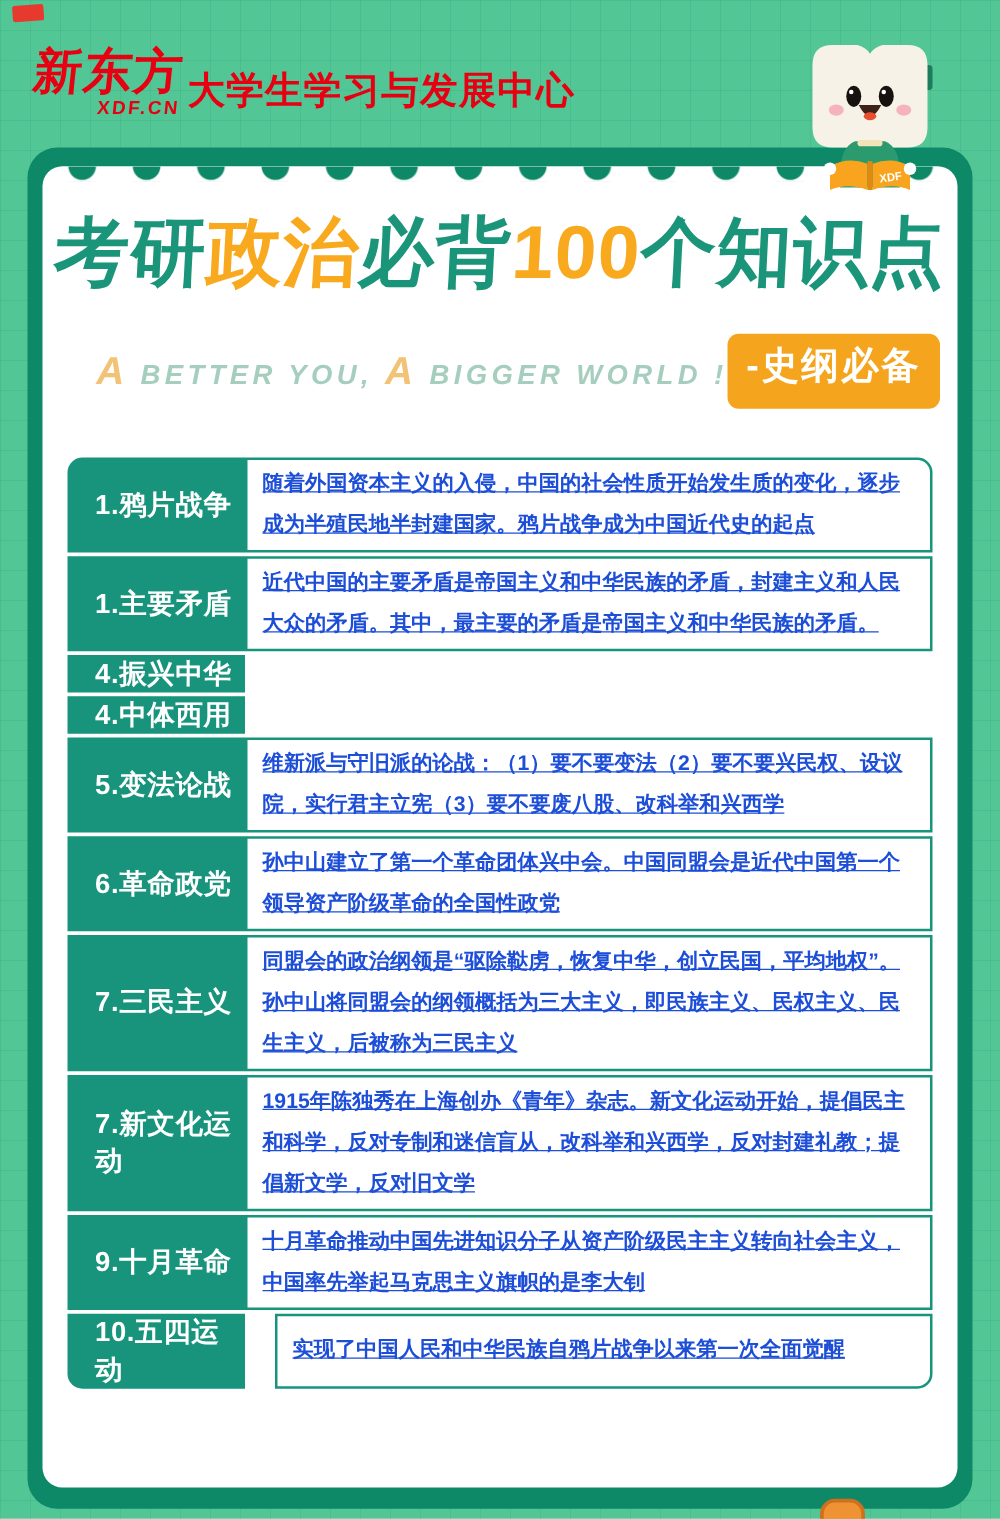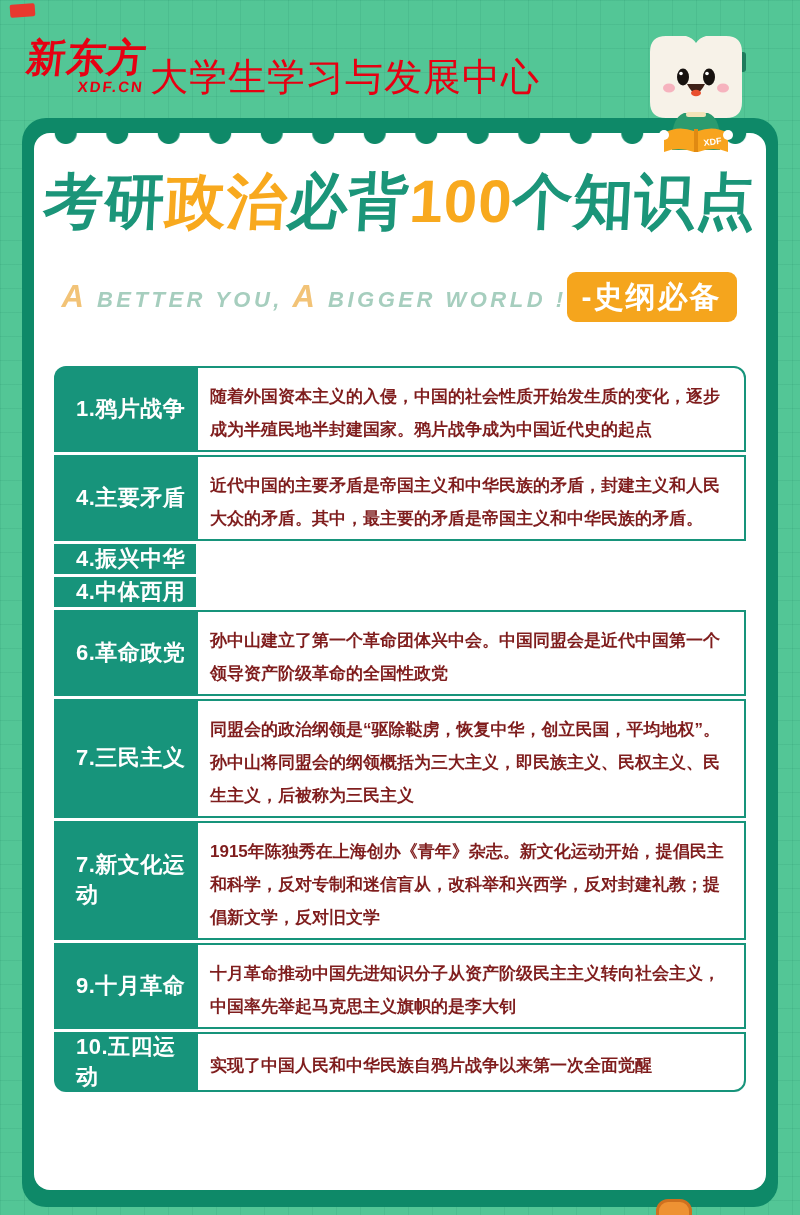--- a/index.html
+++ b/index.html
@@ -11,54 +11,54 @@
       linear-gradient(rgba(10,110,80,0.10) 1px, transparent 1px),
       linear-gradient(90deg, rgba(10,110,80,0.10) 1px, transparent 1px);
     background-size:24px 24px;
   }
   
   .corner-ribbon{position:absolute;left:10px;top:4px;width:25px;height:13px;
     background:#E8392F;border-radius:2px;transform:rotate(-4deg);}
   .logo{position:absolute;left:26px;top:38px;color:#E60012;transform:skewX(-6deg);}
   .logo-main{font-size:39px;font-weight:900;line-height:1.05;letter-spacing:1px;}
   .logo-sub{font-size:15px;font-weight:800;letter-spacing:2px;text-align:right;margin-top:-1px;}
-  .org-name{position:absolute;left:150px;top:52px;font-size:38px;font-weight:400;
+  .org-name{position:absolute;left:150px;top:52px;font-size:30px;font-weight:700;
     color:#E60012;letter-spacing:1px;}
   .mascot{position:absolute;right:50px;top:22px;z-index:5;}
   
   .outer-card{position:absolute;left:22px;right:22px;top:118px;height:1089px;
     background:#0E8968;border-radius:24px;}
   .inner-card{position:absolute;left:12px;right:12px;top:15px;bottom:17px;
     background:#ffffff;border-radius:16px;}
   .scallops{position:absolute;top:0;left:0;right:0;height:12px;
     background-image:radial-gradient(circle at 50% 0px,#0E8968 10.5px,rgba(0,0,0,0) 11.5px);
     background-size:51.5px 12px;background-position:6px 0;background-repeat:repeat-x;
     border-radius:16px 16px 0 0;}
   
   .title{margin:34px 6px 0;text-align:center;font-size:60px;font-weight:900;
     line-height:1.18;letter-spacing:1px;transform:skewX(-3deg);white-space:nowrap;}
   .seg-g{color:#1B9579;}
   .seg-o{color:#F8A91E;}
-  .slogan-row{display:flex;justify-content:center;align-items:center;
+  .slogan-row{display:flex;justify-content:flex-end;align-items:center;
     margin:36px 14px 0 12px;height:46px;}
   .slogan{font-style:italic;font-weight:700;font-size:22px;letter-spacing:3.5px;
     color:#A6CEBE;white-space:nowrap;}
   .slogan .accent{color:#F2C377;font-size:31px;}
   .badge{background:#F5A51D;color:#ffffff;font-size:30px;font-weight:900;
-    letter-spacing:2px;padding:5px 15px 4px;border-radius:9px;white-space:nowrap;}
+    letter-spacing:2px;padding:5px 15px 14px;border-radius:9px;white-space:nowrap;}
   
   .ktable{margin:46px 20px 0;}
   .krow{display:flex;margin-bottom:3px;}
-  .krow:last-child{margin-bottom:16px;}
+  .krow:last-child{margin-bottom:16px;gap:24px;}
   .cell-label{flex:0 0 142px;width:142px;background:#17947B;color:#fff;
     font-weight:800;font-size:22px;display:flex;align-items:center;
     padding-left:22px;box-sizing:border-box;letter-spacing:0.5px;}
-  .cell-text{flex:1;border:2px solid #17947B;background:#fff;color:#7f1d1d;
-    font-size:17px;line-height:33px;font-weight:600;padding:12px 8px 4px 12px;
-    display:flex;align-items:center;box-sizing:border-box;}
+  .cell-text{flex:1;border:2px solid #17947B;background:#fff;color:#1d4ed8;
+    font-size:17px;line-height:33px;font-weight:600;padding:2px 8px 4px 12px;
+    display:flex;align-items:center;box-sizing:border-box;text-decoration:underline;}
   .krow:first-child .cell-label{border-top-left-radius:12px;}
   .krow:first-child .cell-text{border-top-right-radius:12px;}
   .krow:last-child .cell-label{border-bottom-left-radius:12px;}
   .krow:last-child .cell-text{border-bottom-right-radius:12px;}
   
   .bottom-blob{position:absolute;left:656px;bottom:-14px;width:30px;height:24px;
     background:#EE9233;border:3px solid #CF701E;border-radius:12px 12px 0 0;}
 </style>
 </head>
 <body>
@@ -108,30 +108,36 @@
     </div>
 
     <div class="ktable">
       <div class="krow">
         <div class="cell-label">1.鸦片战争</div>
         <div class="cell-text">
             <span>随着外国资本主义的入侵，中国的社会性质开始发生质的变化，逐步成为半殖民地半封建国家。鸦片战争成为中国近代史的起点</span>
           </div>
       </div>
       <div class="krow">
-        <div class="cell-label">4.主要矛盾</div>
+        <div class="cell-label">1.主要矛盾</div>
         <div class="cell-text">
             <span>近代中国的主要矛盾是帝国主义和中华民族的矛盾，封建主义和人民大众的矛盾。其中，最主要的矛盾是帝国主义和中华民族的矛盾。</span>
           </div>
       </div>
       <div class="krow">
         <div class="cell-label">4.振兴中华</div>
       </div>
       <div class="krow">
         <div class="cell-label">4.中体西用</div>
+      </div>
+      <div class="krow">
+        <div class="cell-label">5.变法论战</div>
+        <div class="cell-text">
+            <span>维新派与守旧派的论战：（1）要不要变法（2）要不要兴民权、设议院，实行君主立宪（3）要不要废八股、改科举和兴西学</span>
+          </div>
       </div>
       <div class="krow">
         <div class="cell-label">6.革命政党</div>
         <div class="cell-text">
             <span>孙中山建立了第一个革命团体兴中会。中国同盟会是近代中国第一个领导资产阶级革命的全国性政党</span>
           </div>
       </div>
       <div class="krow">
         <div class="cell-label">7.三民主义</div>
         <div class="cell-text">

